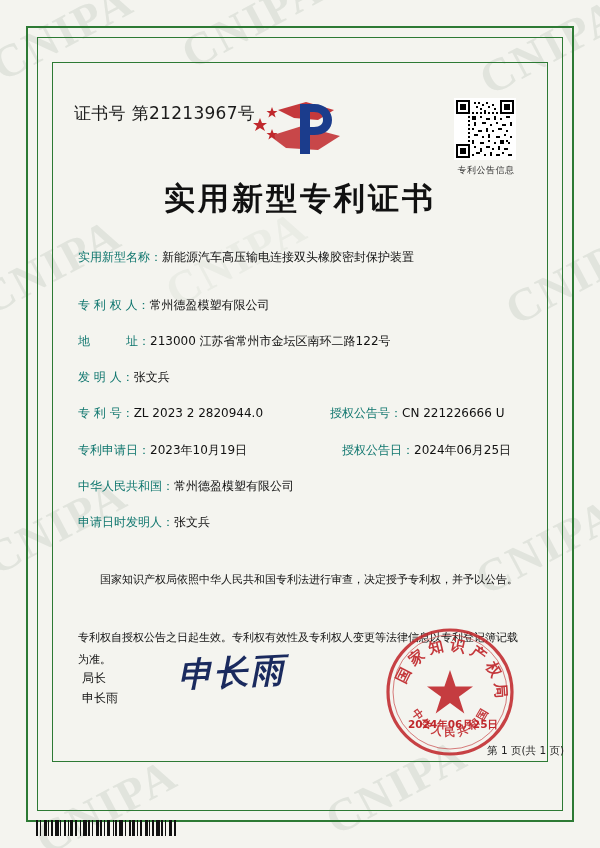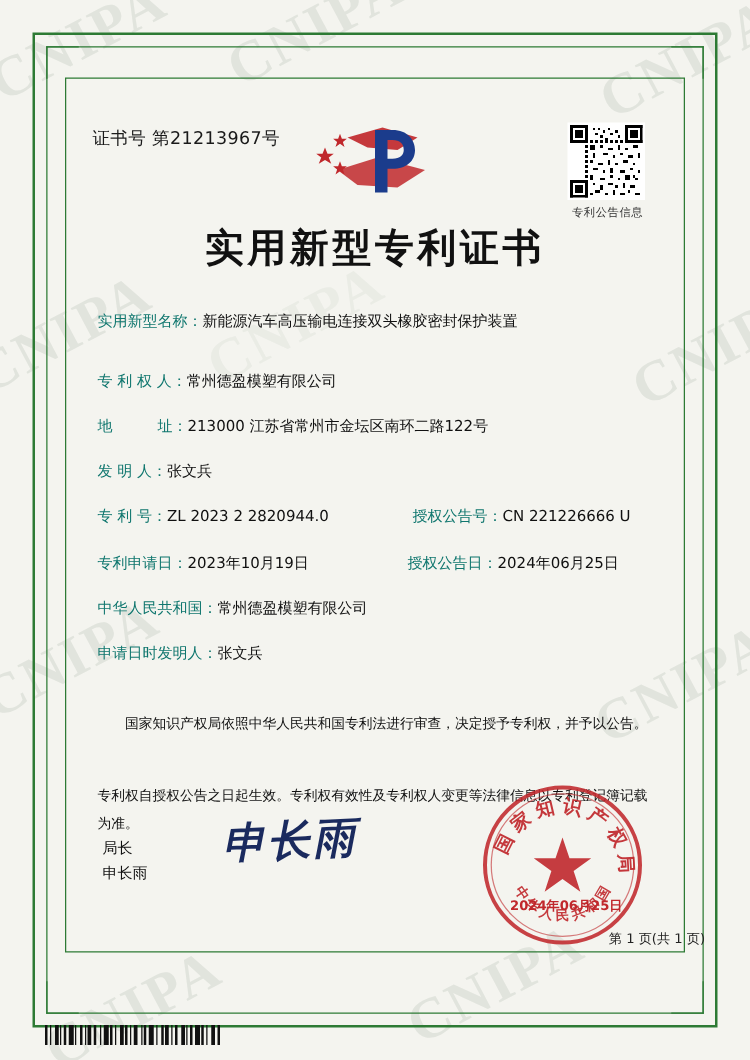--- a/index.html
+++ b/index.html
@@ -77,21 +77,21 @@
     left: 52px; top: 62px;
     width: 496px; height: 700px;
     border: 1px solid #2d7a34;
     box-sizing: border-box;
   }
 
   
   .cert-no {
     position: absolute;
     left: 74px; top: 102px;
-    font-size: 14px;
+    font-size: 17px;
     color: #1a1a1a;
     font-family: "DejaVu Sans", sans-serif;
     letter-spacing: 0.3px;
   }
 
   .emblem {
     position: absolute;
     left: 248px; top: 96px;
     width: 108px; height: 66px;
   }
@@ -138,21 +138,21 @@
   .lbl { color: #0f766e; }
   .val { color: #111; }
 
   .row-name  { left: 78px; top: 250px; }
   .row-owner { left: 78px; top: 298px; text-align: center; }
   .row-addr  { left: 78px; top: 334px; }
   .row-inv   { left: 78px; top: 370px; }
   .row-pno   { left: 78px; top: 406px; }
   .row-pubno { left: 330px; top: 406px; }
   .row-appd  { left: 78px; top: 443px; }
-  .row-pubd  { left: 326px; top: 443px; }
+  .row-pubd  { left: 342px; top: 443px; }
   .row-appl  { left: 78px; top: 479px; }
   .row-appi  { left: 78px; top: 515px; text-align: right; }
 
   .small-note {
     position: absolute;
     left: 78px; top: 568px;
     width: 446px;
     font-size: 11px;
     line-height: 22px;
     color: #111;

